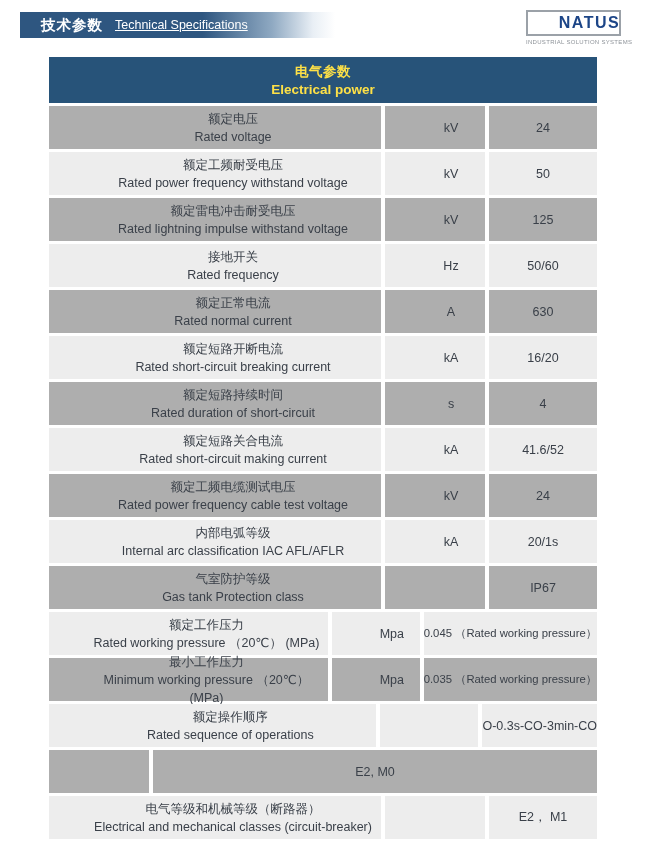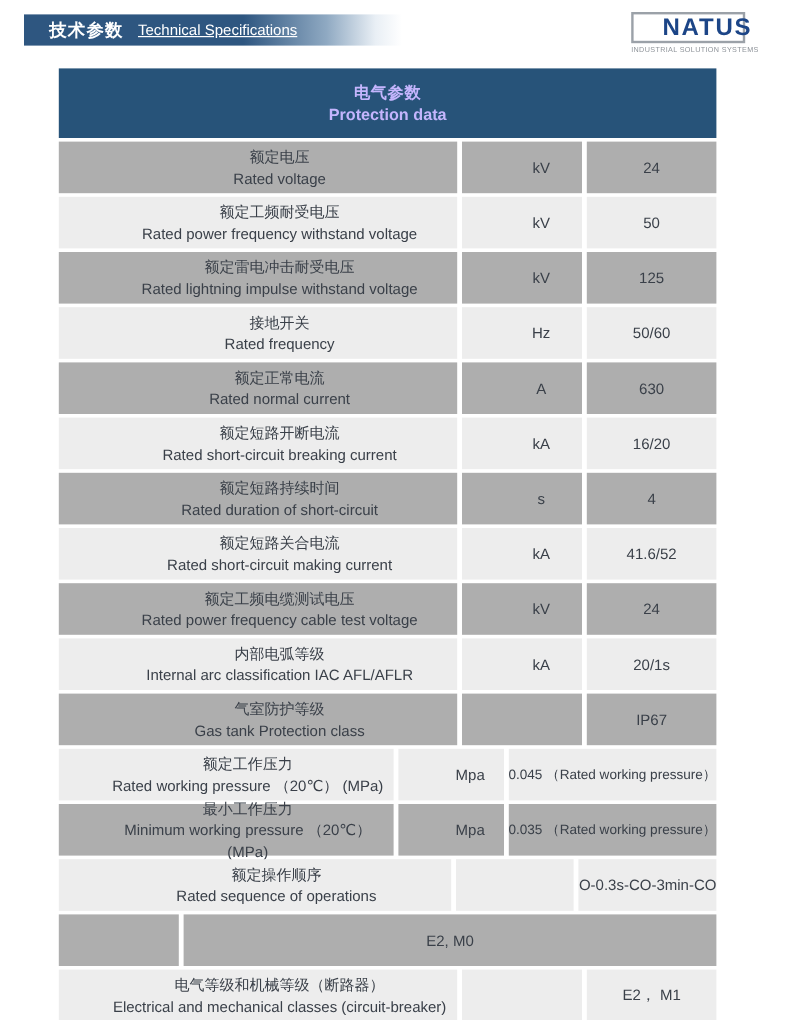--- a/index.html
+++ b/index.html
@@ -23,30 +23,30 @@
   }
   .banner .zh { color:#fff; font-weight:bold; font-size:14.5px; letter-spacing:1px; }
   .banner .en { color:#fff; font-size:12.5px; margin-left:12px;text-decoration:underline; }
 
   
   .logo { position:absolute; left:526px; top:10px; width:95px; }
   .logo-box {
     width:91px; height:22px; border:2px solid #9BA1A8; background:#fff;
     display:flex; align-items:center; justify-content:center;
   }
-  .logo-text { color:var(--logo-blue); font-weight:bold; font-size:20px; letter-spacing:1.5px;padding-left:32px; }
+  .logo-text { color:var(--logo-blue); font-weight:bold; font-size:16px; letter-spacing:1.5px;padding-left:32px; }
   .logo-tagline {
     margin-top:3px; font-size:6px; color:#8E9399; letter-spacing:0.3px;
     text-align:right; width:95px; white-space:nowrap;
   }
 
   
   .spec-table { position:absolute; left:49px; top:57px; width:548px; }
   .thead {
-    background:var(--header-blue); color:#c4b5fd; height:58px;
+    background:var(--header-blue); color:#fde047; height:46px;
     display:flex; flex-direction:column; align-items:center; justify-content:center;
     margin-bottom:2px;
   }
   .thead .zh { font-weight:bold; font-size:13.5px; letter-spacing:0.5px; }
   .thead .en { font-weight:bold; font-size:13.5px; margin-top:1px; }
 
   .trow { display:flex; gap:4px; margin-top:3px; height:43px; }
   .cell {
     display:flex; align-items:center; justify-content:center;
     color:var(--cell-text); font-size:12.5px; text-align:center;
@@ -69,21 +69,21 @@
 <div class="logo">
   <div class="logo-box">
     <span class="logo-text">NATUS</span>
   </div>
   <div class="logo-tagline">INDUSTRIAL SOLUTION SYSTEMS</div>
 </div>
 
 <div class="spec-table">
   <div class="thead">
     <div class="zh">电气参数</div>
-    <div class="en">Protection data</div>
+    <div class="en">Electrical power</div>
   </div>
   <div>
   <div class="trow dark">
     <div class="cell name">
       <div class="zh">额定电压</div>
       <div class="en">Rated voltage</div>
     </div>
     <div class="cell unit">kV</div>
     <div class="cell value">24</div>
   </div>

